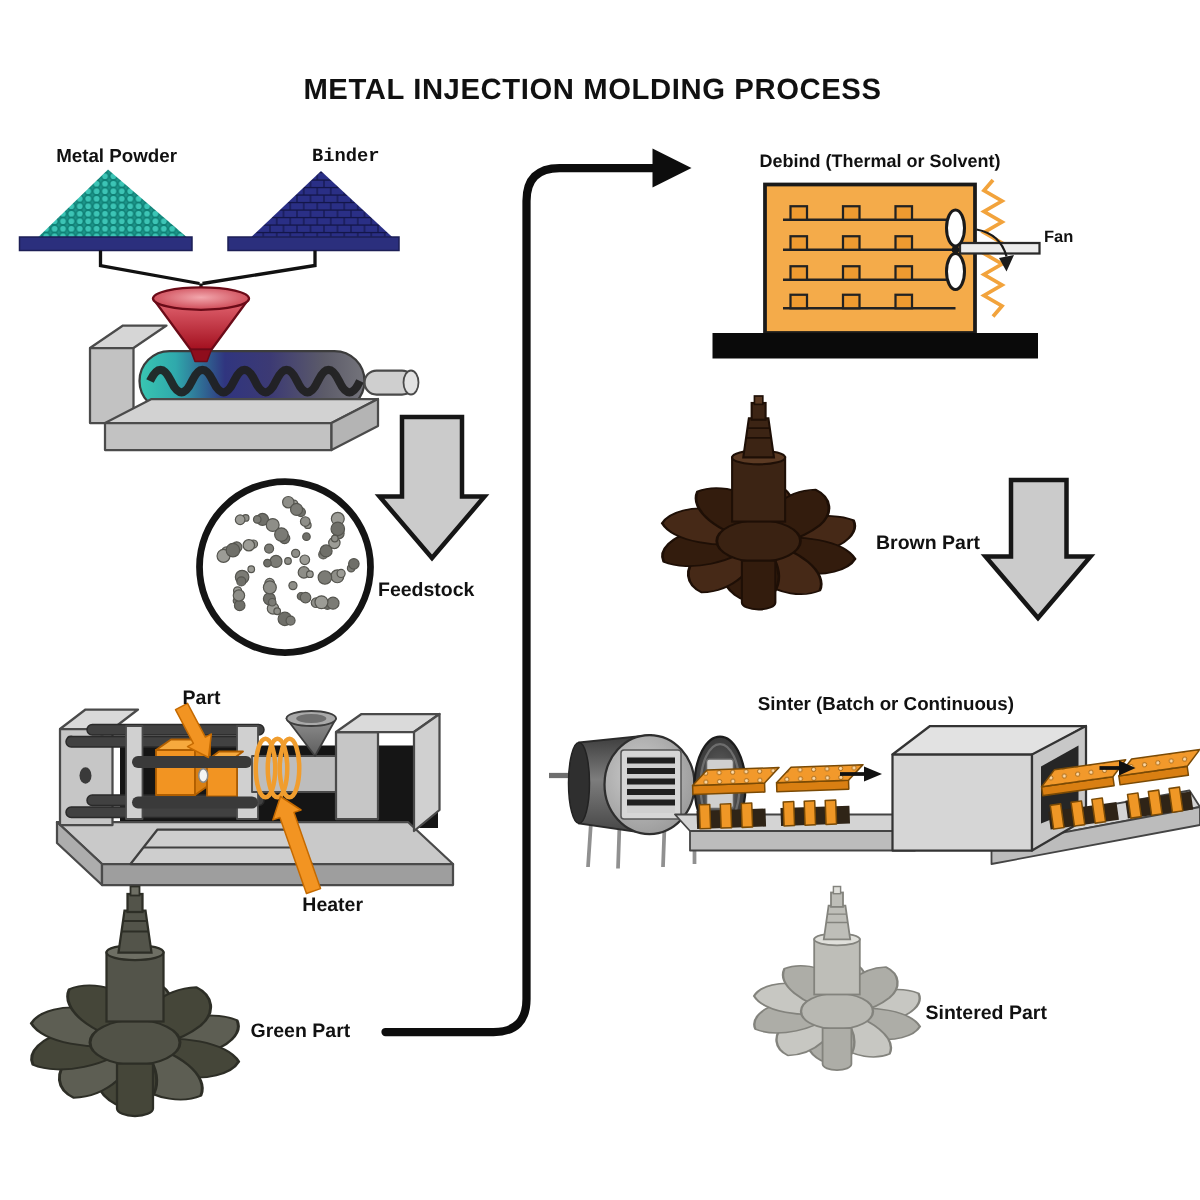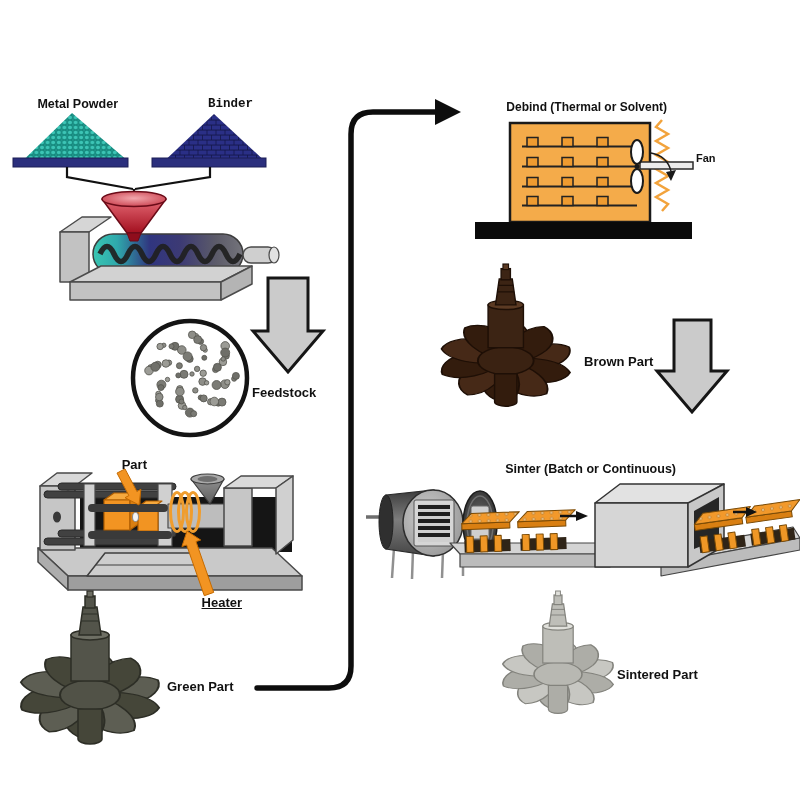--- a/index.html
+++ b/index.html
@@ -6,21 +6,21 @@
   #canvas{position:relative;width:800px;height:800px;background:#ffffff;overflow:hidden;
           font-family:"Liberation Sans", sans-serif;}
   #art{position:absolute;left:0;top:0;width:800px;height:800px;}
   .lbl{position:absolute;font-weight:bold;color:#111;font-size:13px;white-space:nowrap;}
   .lbl.center{text-align:right;}
   #title{left:160px;top:49px;width:470px;text-align:center;font-size:19.5px;letter-spacing:.4px;}
   #lbl-metal-powder{left:28px;top:97px;width:90px;font-size:12.5px;}
   #lbl-binder{left:178px;top:97px;width:75px;font-size:12.5px;font-family:Liberation Mono, monospace;}
   #lbl-feedstock{left:252px;top:385px;}
   #lbl-mold{left:95px;top:457px;width:52px;}
-  #lbl-heater{left:184px;top:595px;width:58px;text-decoration:underline;}
+  #lbl-heater{left:184px;top:595px;width:58px;}
   #lbl-green-part{left:167px;top:679px;}
   #lbl-debind{left:495px;top:100px;width:172px;font-size:12px;}
   #lbl-fan{left:696px;top:152px;font-size:11px;}
   #lbl-brown-part{left:584px;top:354px;}
   #lbl-sinter{left:500px;top:462px;width:176px;font-size:12.5px;}
   #lbl-sintered-part{left:617px;top:655px;margin-top:12px;}
 </style>
 </head>
 <body>
 
@@ -368,20 +368,21 @@
     </g>
     <g fill="#111" stroke="#111">
       <path d="M560,516 h16" stroke-width="2.5"></path>
           <polygon points="576,511 588,516 576,521" stroke="none"></polygon>
       <path d="M733,512 h13" stroke-width="2.5"></path>
           <polygon points="746,507 757,512 746,517" stroke="none"></polygon>
     </g>
   </g>
 </svg>
 
+<div class="lbl" id="title">METAL INJECTION MOLDING PROCESS</div>
 <div class="lbl center" id="lbl-metal-powder">Metal Powder</div>
 <div class="lbl center" id="lbl-binder">Binder</div>
 <div class="lbl" id="lbl-feedstock">Feedstock</div>
 <div class="lbl center" id="lbl-mold">Part</div>
 <div class="lbl center" id="lbl-heater">Heater</div>
 <div class="lbl" id="lbl-green-part">Green Part</div>
 <div class="lbl center" id="lbl-debind">Debind (Thermal or Solvent)</div>
 <div class="lbl" id="lbl-fan">Fan</div>
 <div class="lbl" id="lbl-brown-part">Brown Part</div>
 <div class="lbl center" id="lbl-sinter">Sinter (Batch or Continuous)</div>

